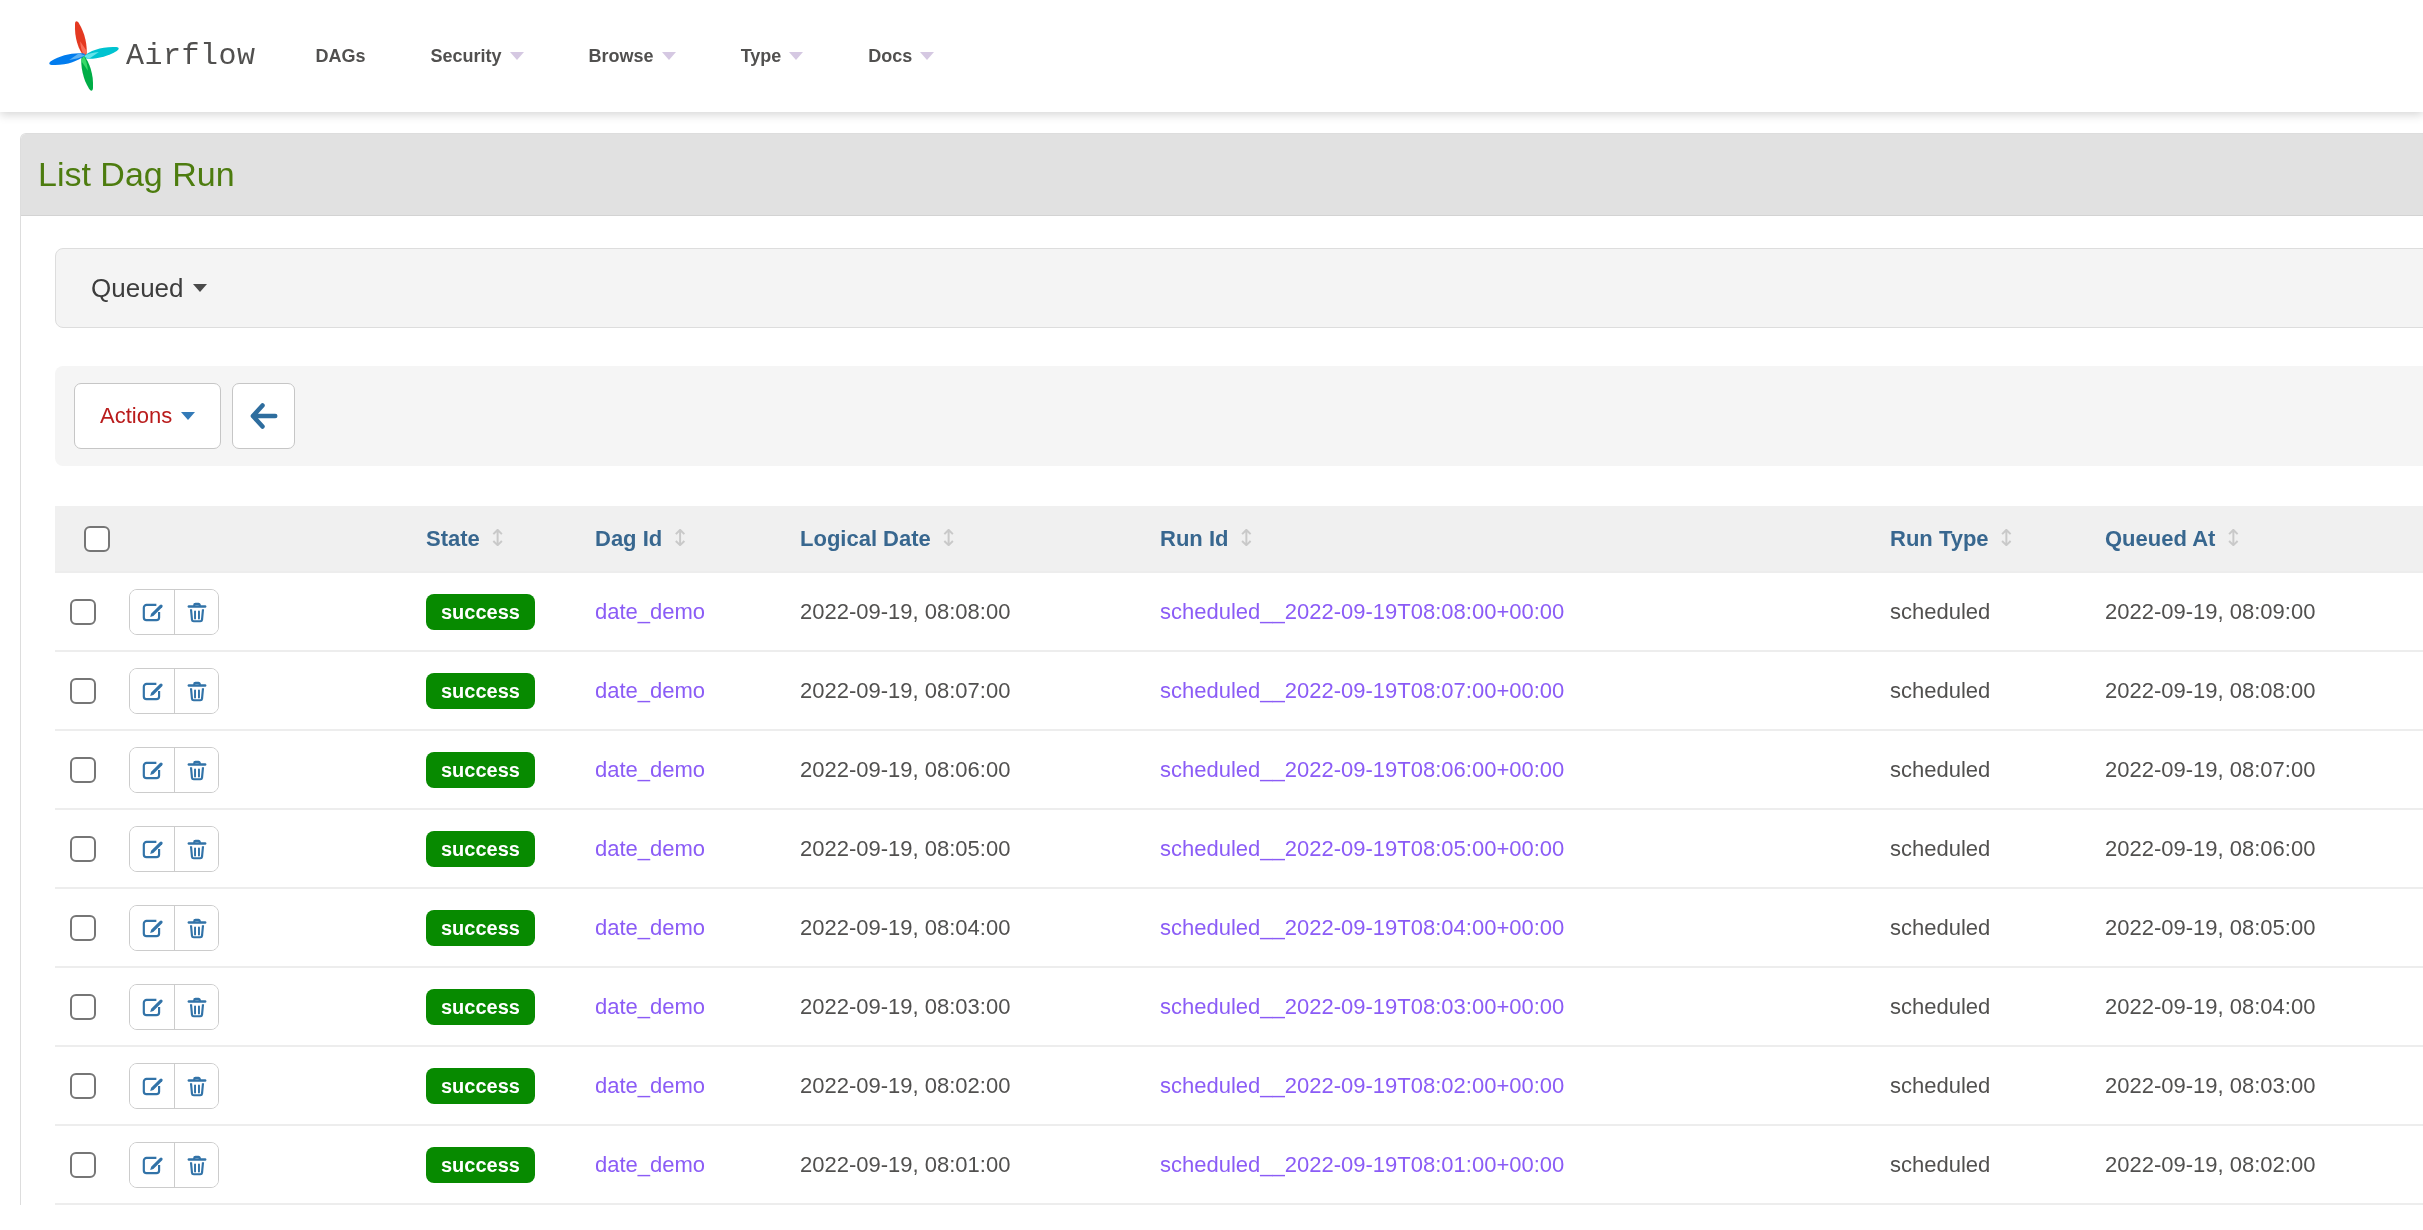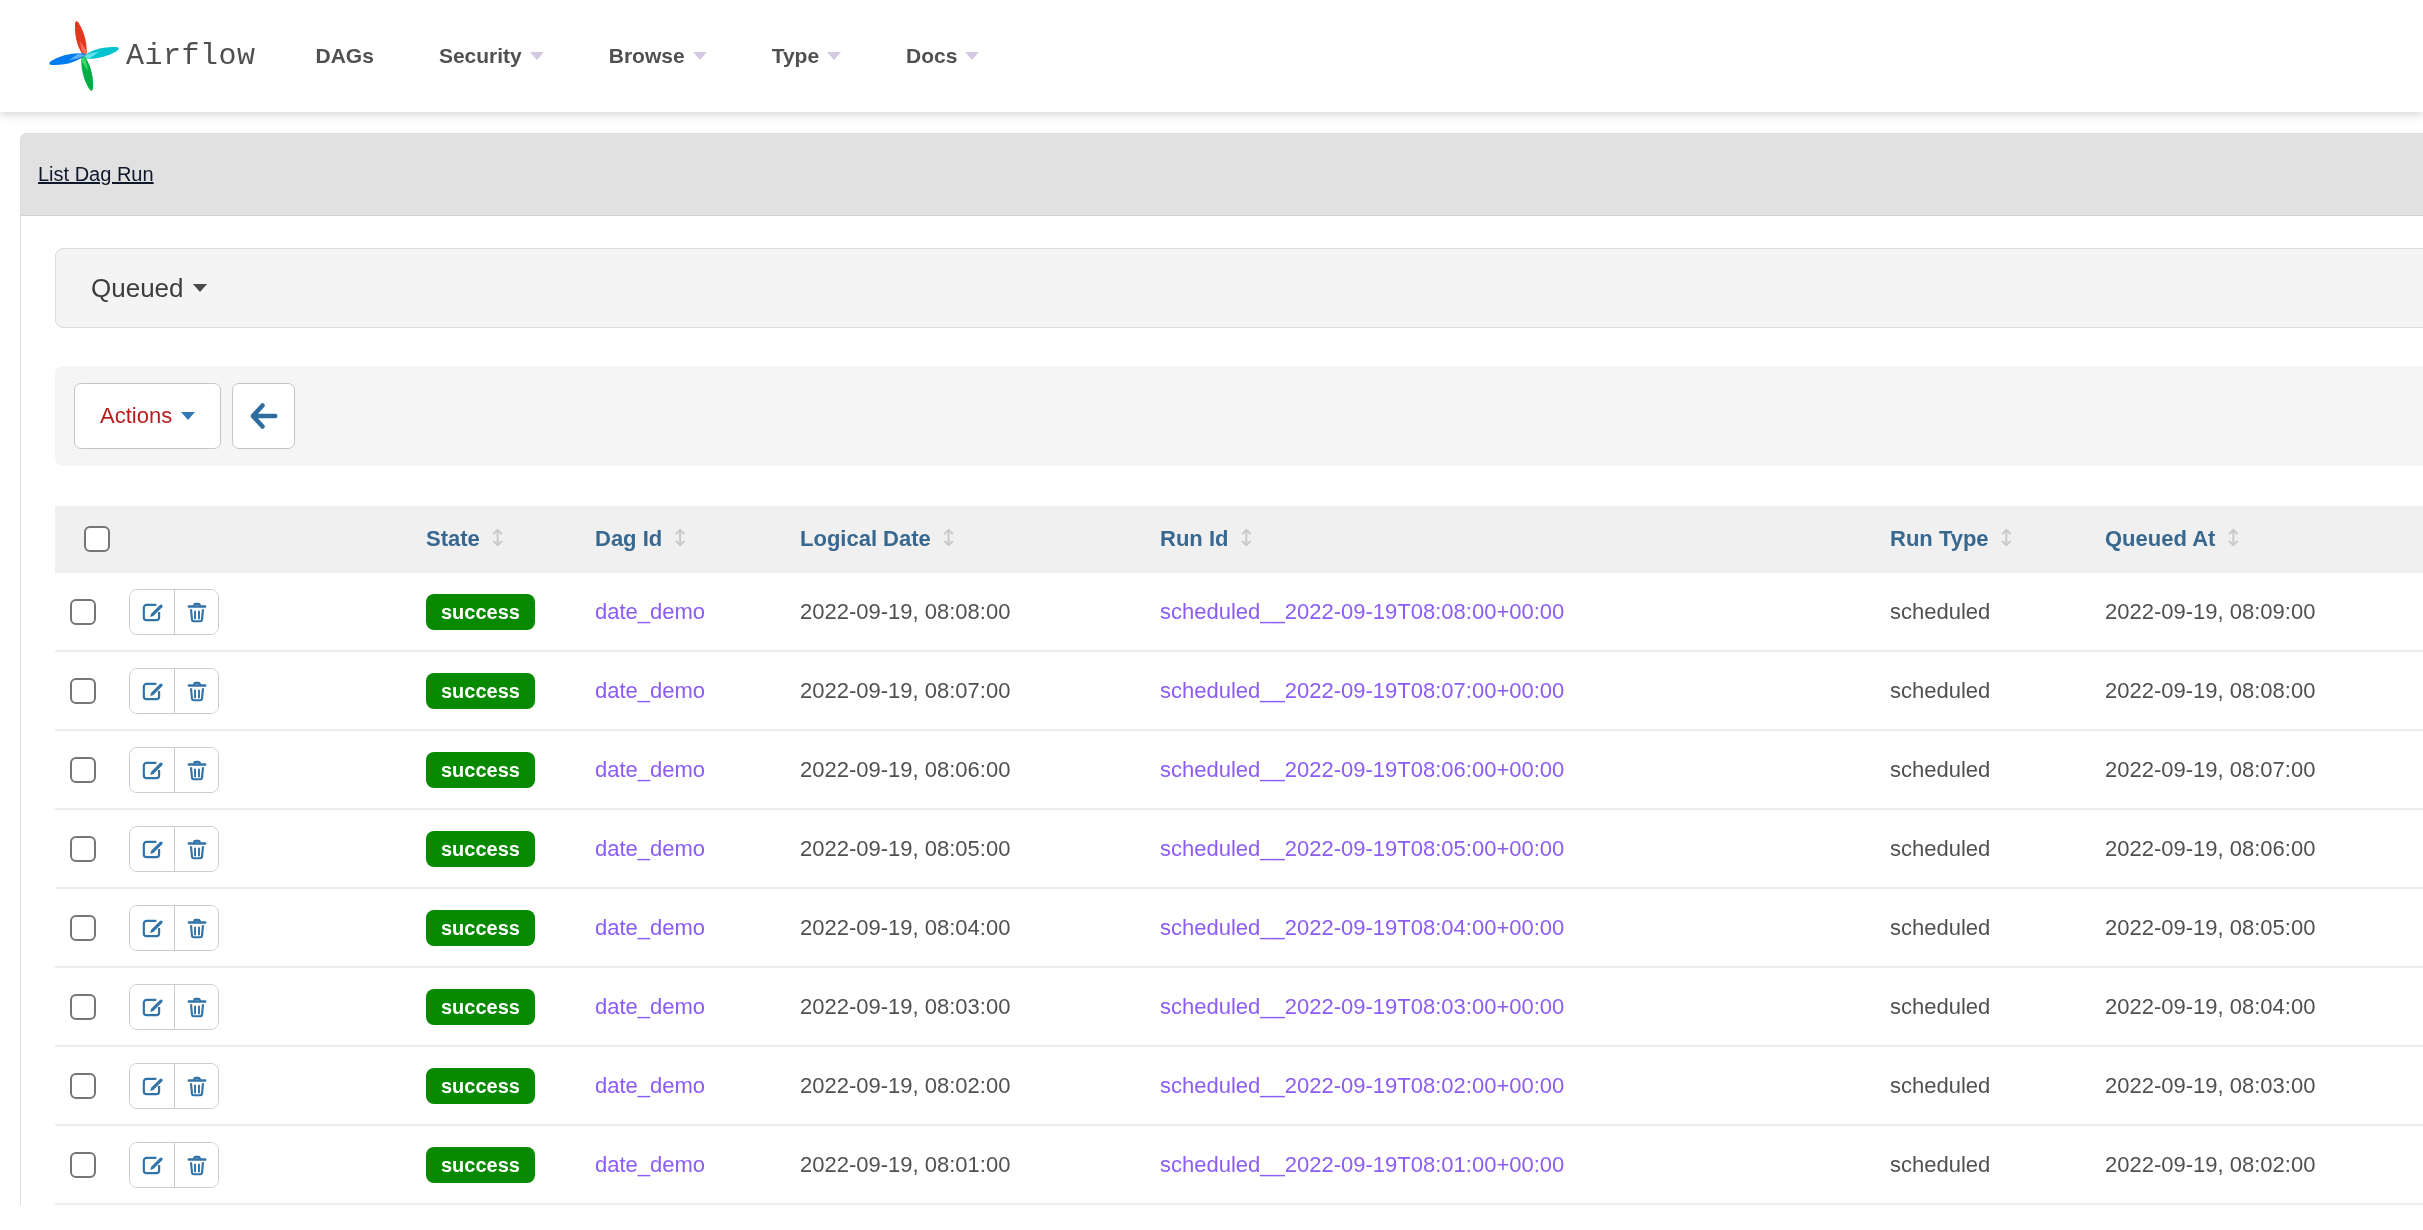--- a/index.html
+++ b/index.html
@@ -7,33 +7,33 @@
     font-family: "Liberation Sans", "DejaVu Sans", sans-serif; color: #51504f; }
 
   
   .navbar { position: relative; z-index: 5; height: 112px; background: #fff;
     display: flex; align-items: center; padding-left: 45px;
     box-shadow: 0 3px 9px rgba(0,0,0,0.16); }
   .brand { display: flex; align-items: center; cursor: pointer; font-family: Liberation Mono, monospace; }
   .brand svg { width: 78px; height: 78px; }
   .brand-text { font-size: 30px; color: #51504f; margin-left: 3px; letter-spacing: 0.5px; }
   .nav-items { display: flex; list-style: none; margin-left: 60px; column-gap: 65px; align-items: center; }
-  .nav-item { font-size: 21px; font-weight: bold; color: #51504f; display: flex; align-items: center; cursor: pointer; }
+  .nav-item { font-size: 18px; font-weight: bold; color: #51504f; display: flex; align-items: center; cursor: pointer; }
   .caret { display: inline-block; width: 0; height: 0; border-left: 7px solid transparent;
     border-right: 7px solid transparent; border-top: 8px solid currentColor; margin-left: 8px; }
   .caret-nav { color: #d5c8e2; }
   .caret-dark { color: #4a4a4a; margin-left: 9px; }
   .caret-blue { color: #337ab7; margin-left: 9px; }
 
   
   .panel { margin: 21px 0 0 20px; width: 2600px; border: 1px solid #ddd;
     border-bottom: none; border-radius: 6px 6px 0 0; background: #fff; }
   .panel-heading { height: 82px; background: #e1e1e1; border-bottom: 1px solid #d3d3d3;
     border-radius: 5px 5px 0 0; display: flex; align-items: center; padding-left: 17px; }
-  .panel-title { font-size: 20px; color: #0f172a; text-decoration: underline; }
+  .panel-title { font-size: 34px; color: #4d7c0f; }
   .panel-body { padding: 32px 0 0 34px; }
 
   
   .search-box { width: 2512px; height: 80px; background: #f4f4f4; border: 1px solid #ddd;
     border-radius: 8px; display: flex; align-items: center; padding-left: 35px; cursor: pointer; }
   .search-label { font-size: 26px; color: #3d3d3d; }
 
   
   .toolbar { margin-top: 38px; width: 2512px; height: 100px; background: #f5f5f5;
     border-radius: 8px; display: flex; align-items: center; padding-left: 19px; gap: 11px; }

